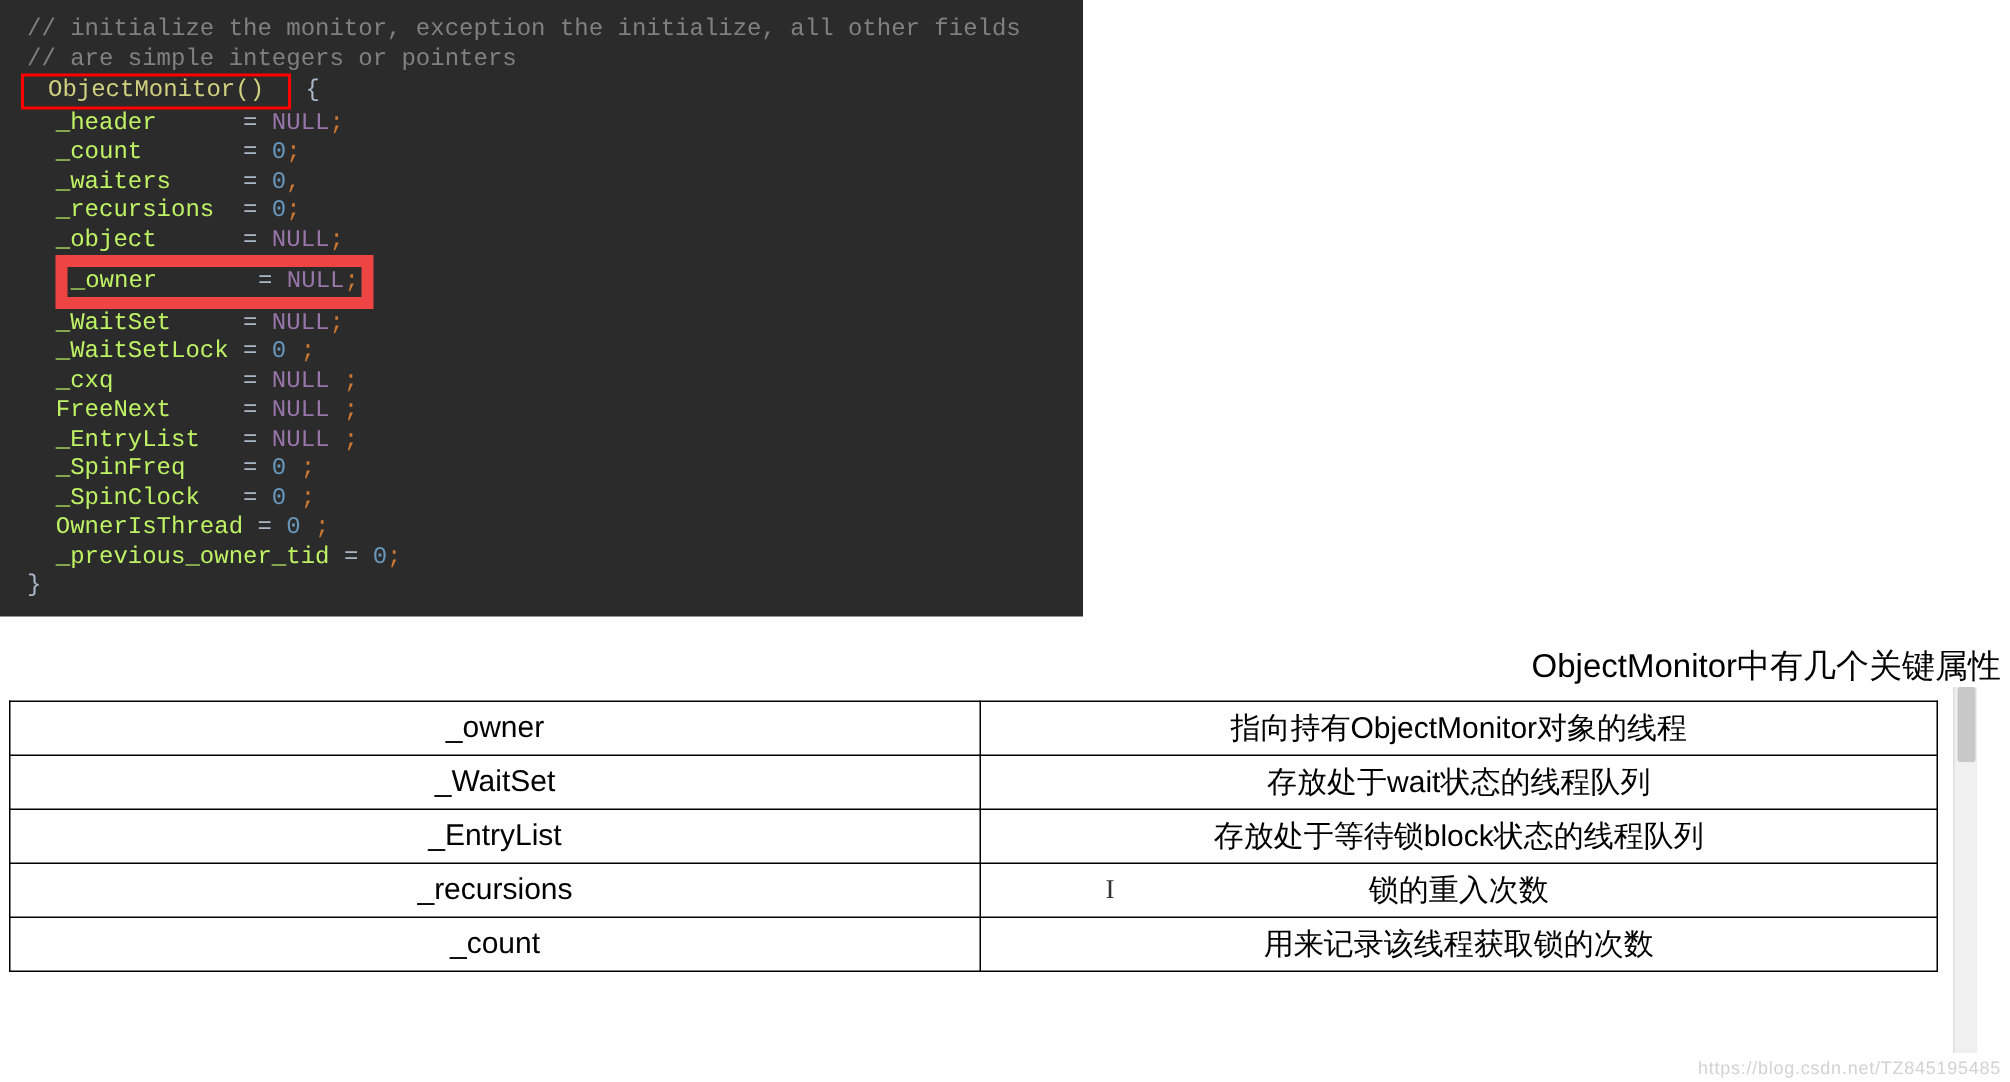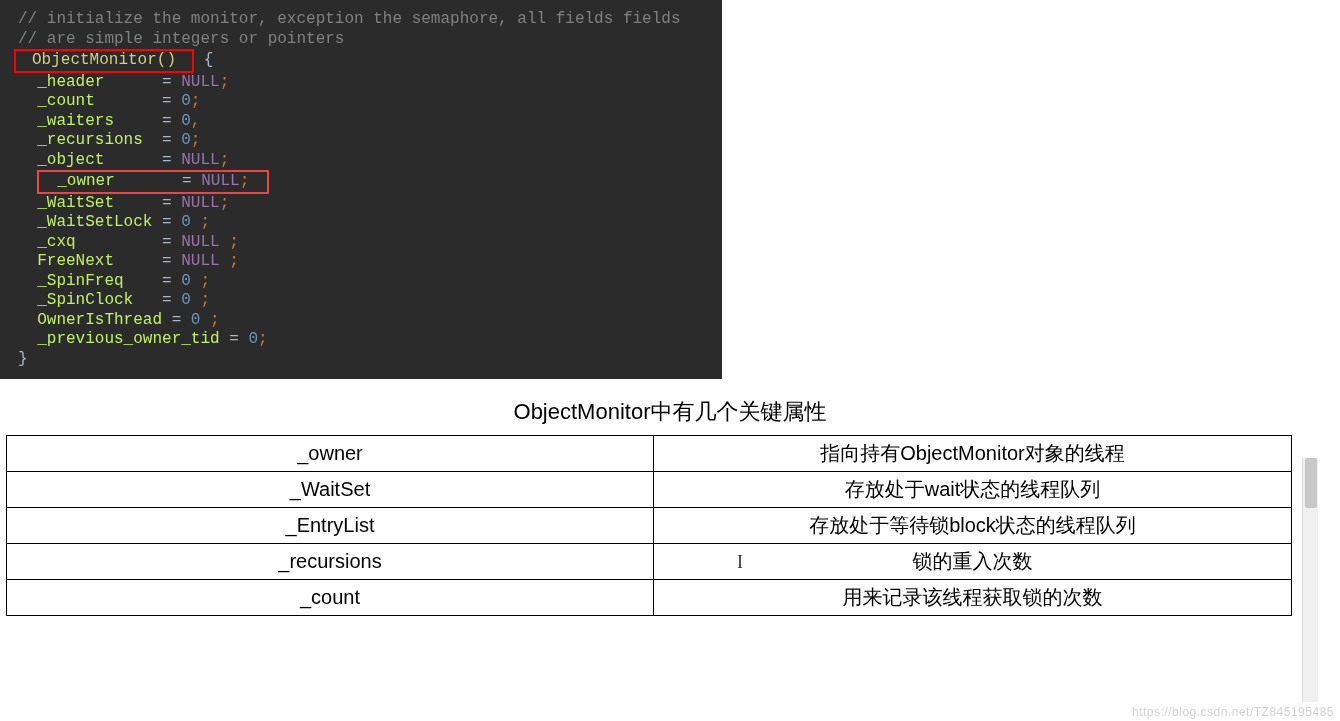--- a/index.html
+++ b/index.html
@@ -27,31 +27,31 @@
     .num { color: #6897bb; }
     .punct { color: #cc7832; }
     .codeline { white-space: pre; }
     .red-box-func {
       border: 2px solid #ff0000;
       padding: 0 16px;
       display: inline-block;
       margin-left: -4px;
     }
     .red-box-owner {
-      border: 2px solid #ef4444;
-      padding: 0 18px;
+      border: 8px solid #ef4444;
+      padding: 0 2px;
       display: inline-block;
     }
     .doc-section {
       margin-top: 18px;
       padding: 0 6px;
     }
     .doc-title {
       font-size: 22px;
-      text-align: center;
+      text-align: right;
       margin-bottom: 8px;
       color: #000;
       font-weight: normal;
     }
     .doc-table {
       width: 1286px;
       border-collapse: collapse;
       margin-bottom: 4px;
     }
     .doc-table td {
@@ -108,34 +108,35 @@
       letter-spacing: 0.5px;
     }
     .page-wrap { position: relative; height: 721px; }
   </style>
 </head>
 <body>
 
 <div class="page-wrap">
 
   <div class="code-block">
-    <div class="codeline"><span class="comment">// initialize the monitor, exception the semaphore, all fields fields</span></div>
+    <div class="codeline"><span class="comment">// initialize the monitor, exception the initialize, all other fields</span></div>
     <div class="codeline"><span class="comment">// are simple integers or pointers</span></div>
     <div class="codeline"><span class="red-box-func"><span class="funcname">ObjectMonitor()</span></span> <span class="brace">{</span></div>
     <div id="code-lines">
         <div class="codeline">  <span class="field">_header      </span><span class="eq">= </span><span class="null">NULL</span><span class="punct">;</span></div>
         <div class="codeline">  <span class="field">_count       </span><span class="eq">= </span><span class="num">0</span><span class="punct">;</span></div>
         <div class="codeline">  <span class="field">_waiters     </span><span class="eq">= </span><span class="num">0</span><span class="punct">,</span></div>
         <div class="codeline">  <span class="field">_recursions  </span><span class="eq">= </span><span class="num">0</span><span class="punct">;</span></div>
         <div class="codeline">  <span class="field">_object      </span><span class="eq">= </span><span class="null">NULL</span><span class="punct">;</span></div>
         <div class="codeline">  <span class="red-box-owner"><span class="field">_owner       </span><span class="eq">= </span><span class="null">NULL</span><span class="punct">;</span></span></div>
         <div class="codeline">  <span class="field">_WaitSet     </span><span class="eq">= </span><span class="null">NULL</span><span class="punct">;</span></div>
         <div class="codeline">  <span class="field">_WaitSetLock </span><span class="eq">= </span><span class="num">0</span><span class="punct"> ;</span></div>
         <div class="codeline">  <span class="field">_cxq         </span><span class="eq">= </span><span class="null">NULL</span><span class="punct"> ;</span></div>
         <div class="codeline">  <span class="field">FreeNext     </span><span class="eq">= </span><span class="null">NULL</span><span class="punct"> ;</span></div>
+        <div class="codeline">  <span class="field">_EntryList   </span><span class="eq">= </span><span class="null">NULL</span><span class="punct"> ;</span></div>
         <div class="codeline">  <span class="field">_SpinFreq    </span><span class="eq">= </span><span class="num">0</span><span class="punct"> ;</span></div>
         <div class="codeline">  <span class="field">_SpinClock   </span><span class="eq">= </span><span class="num">0</span><span class="punct"> ;</span></div>
         <div class="codeline">  <span class="field">OwnerIsThread </span><span class="eq">= </span><span class="num">0</span><span class="punct"> ;</span></div>
         <div class="codeline">  <span class="field">_previous_owner_tid</span> <span class="eq">= </span><span class="num">0</span><span class="punct">;</span></div>
       </div>
     <div class="codeline"><span class="brace">}</span></div>
   </div>
 
   <div class="doc-section">
     <div class="doc-title">ObjectMonitor中有几个关键属性</div>

